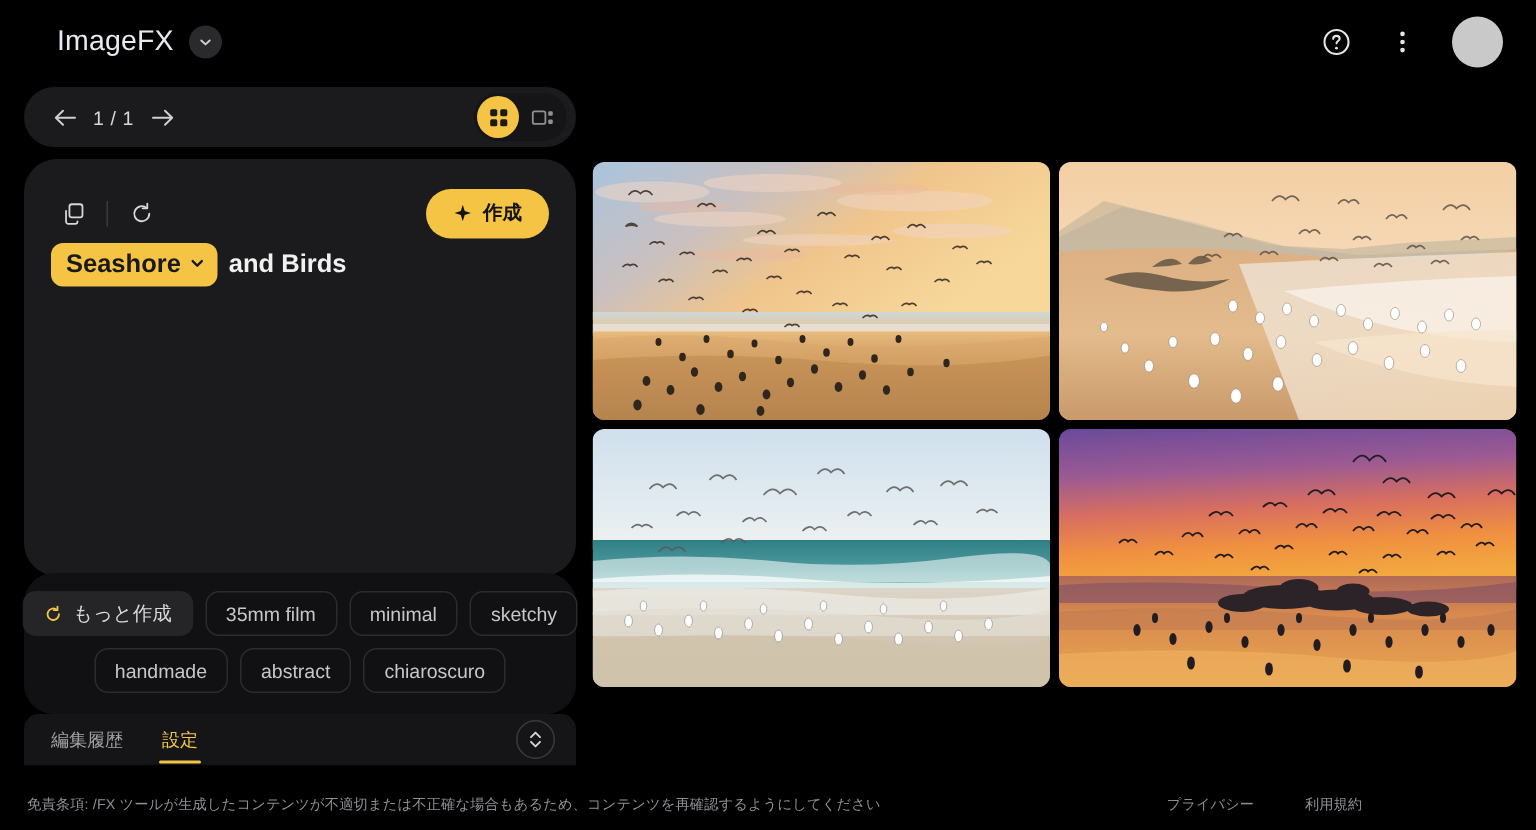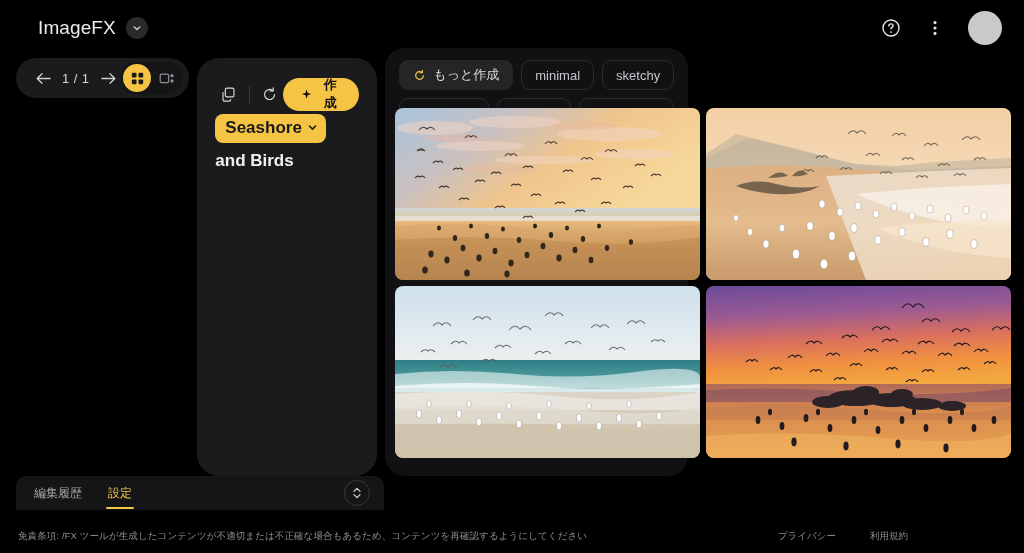--- a/index.html
+++ b/index.html
@@ -34,21 +34,21 @@
   }
   #avatar {
     width: 34px; height: 34px; border-radius: 50%;
     background: #c9c9c9; margin-left: 4px;
   }
 
   
   #left-col {
     position: absolute; left: 16px; top: 58px;
     width: 368px; height: 418px;
-    display: flex; gap: 8px;
+    display: flex; flex-direction: column; gap: 8px;
   }
 
   #pager {
     height: 40px; background: #1b1b1d; border-radius: 20px;
     display: flex; align-items: center; padding: 0 6px 0 14px; flex: 0 0 auto;
   }
   .pager-arrow {
     width: 26px; height: 26px; display: flex; align-items: center; justify-content: center;
     cursor: pointer;
   }
@@ -265,20 +265,23 @@
     </div>
 
     <div id="chips-card">
       <div class="chip-row">
         <div class="chip filled">
           <svg width="13" height="13" viewBox="0 0 18 18">
             <path d="M14.3 9a5.3 5.3 0 1 1-1.8-4" fill="none" stroke="#f3c64a" stroke-width="1.7" stroke-linecap="round"></path>
             <path d="M12.9 1.9v3.3h-3.3" fill="none" stroke="#f3c64a" stroke-width="1.7" stroke-linecap="round" stroke-linejoin="round"></path>
           </svg>
           <span>もっと作成</span>
+        </div>
+        <div class="chip">
+          <span>35mm film</span>
         </div>
         <div class="chip">
           <span>minimal</span>
         </div>
         <div class="chip">
           <span>sketchy</span>
         </div>
       </div>
       <div class="chip-row">
         <div class="chip">

